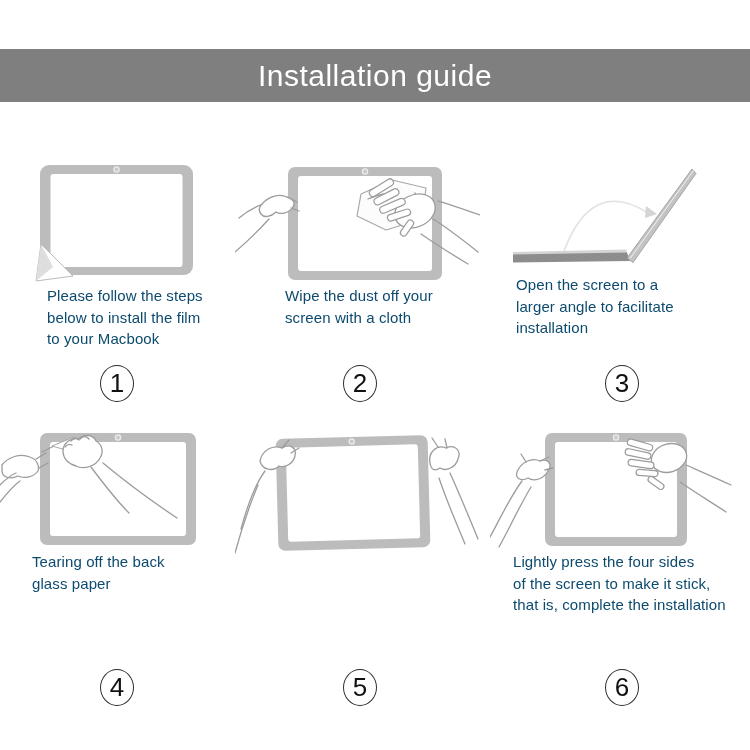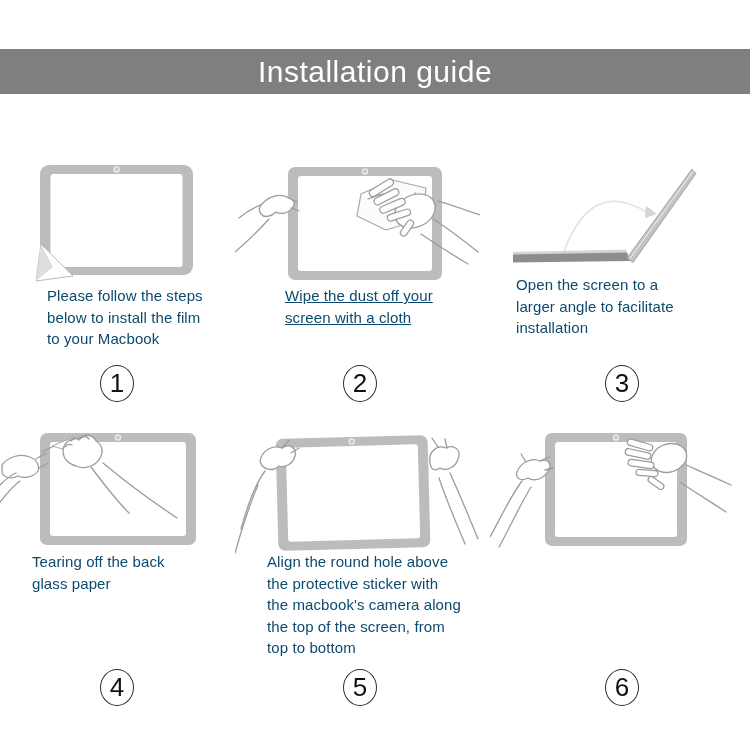--- a/index.html
+++ b/index.html
@@ -2,21 +2,21 @@
 <html><head>
 <meta charset="utf-8">
 <style>
   html,body{margin:0;padding:0;background:#ffffff;}
   #canvas{
     position:relative;width:750px;height:750px;margin:0 auto;
     background:#ffffff;overflow:hidden;
     font-family:"Liberation Sans","DejaVu Sans",sans-serif;
   }
   .banner{
-    position:absolute;left:0;top:49px;width:750px;height:45px;
+    position:absolute;left:0;top:49px;width:750px;height:53px;
     background:#7f7f7f;display:flex;align-items:center;justify-content:center;
   }
   .banner h1{
     margin:0;font-size:30px;font-weight:400;color:#ffffff;letter-spacing:0.5px;
   }
   .illus{position:absolute;}
   .caption{
     position:absolute;margin:0;font-size:15px;line-height:21.5px;color:#0c4a6e;
     white-space:pre;letter-spacing:0.1px;
   }
@@ -166,32 +166,30 @@
         <rect x="-9" y="-3" width="18" height="6" rx="3" class="finger" transform="translate(166,58) rotate(215)"></rect>
         <path class="ln" d="M 196,40 C 212,47 226,53 241,60"></path>
         <path class="ln" d="M 190,57 C 206,68 221,77 236,87"></path>
       </g>
     </svg>
   </div>
 
   <p class="caption" style="left:47px;top:285px;">Please follow the steps
 below to install the film
 to your Macbook</p>
-  <p class="caption" style="left:285px;top:285px;text-decoration:underline;">Wipe the dust off your
+  <p class="caption" style="left:285px;top:285px;">Wipe the dust off your
 screen with a cloth</p>
   <p class="caption" style="left:516px;top:274px;">Open the screen to a
 larger angle to facilitate
 installation</p>
   <p class="caption" style="left:32px;top:551px;">Tearing off the back
 glass paper</p>
-  <p class="caption" style="left:267px;top:551px;">Align the round hole above
-the protective sticker with
-the macbook's camera along
-the top of the screen, from
-top to bottom</p>
+  <p class="caption" style="left:513px;top:551px;">Lightly press the four sides
+of the screen to make it stick,
+that is, complete the installation</p>
 
   <div class="step-num" style="left:100px;top:365px;">
       <span>1</span>
     </div>
   <div class="step-num" style="left:343px;top:365px;">
       <span>2</span>
     </div>
   <div class="step-num" style="left:605px;top:365px;">
       <span>3</span>
     </div>

